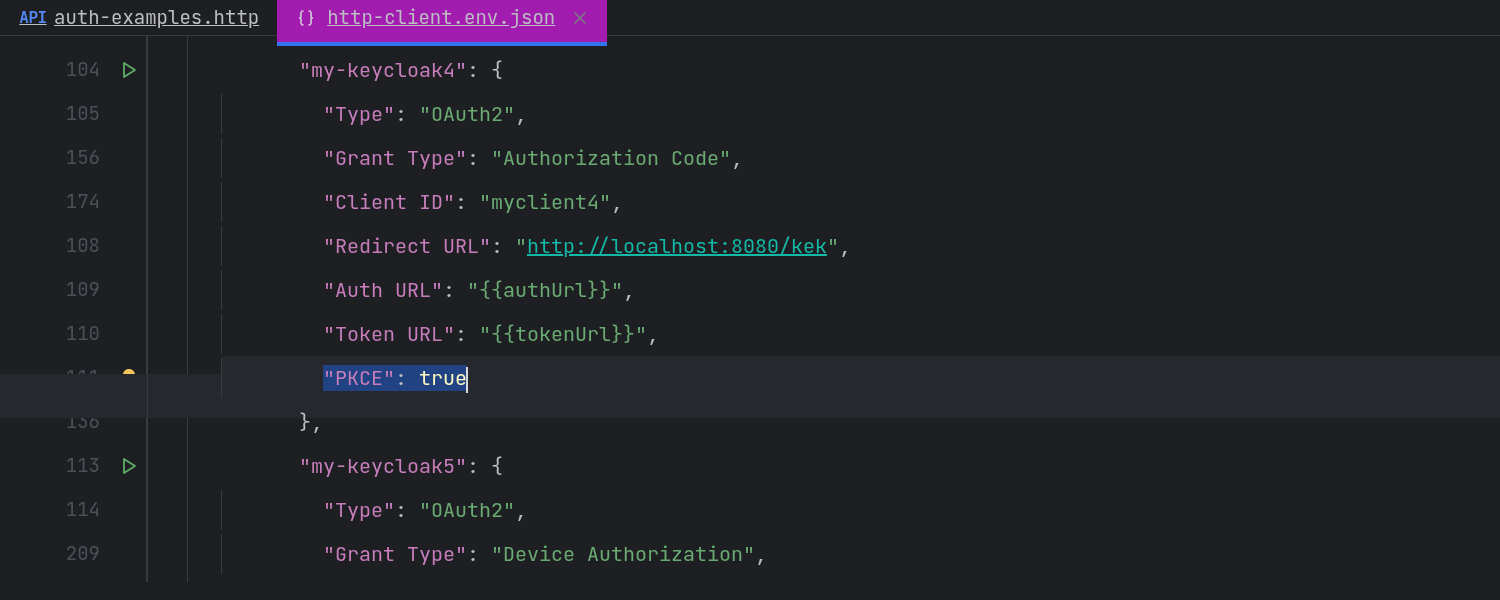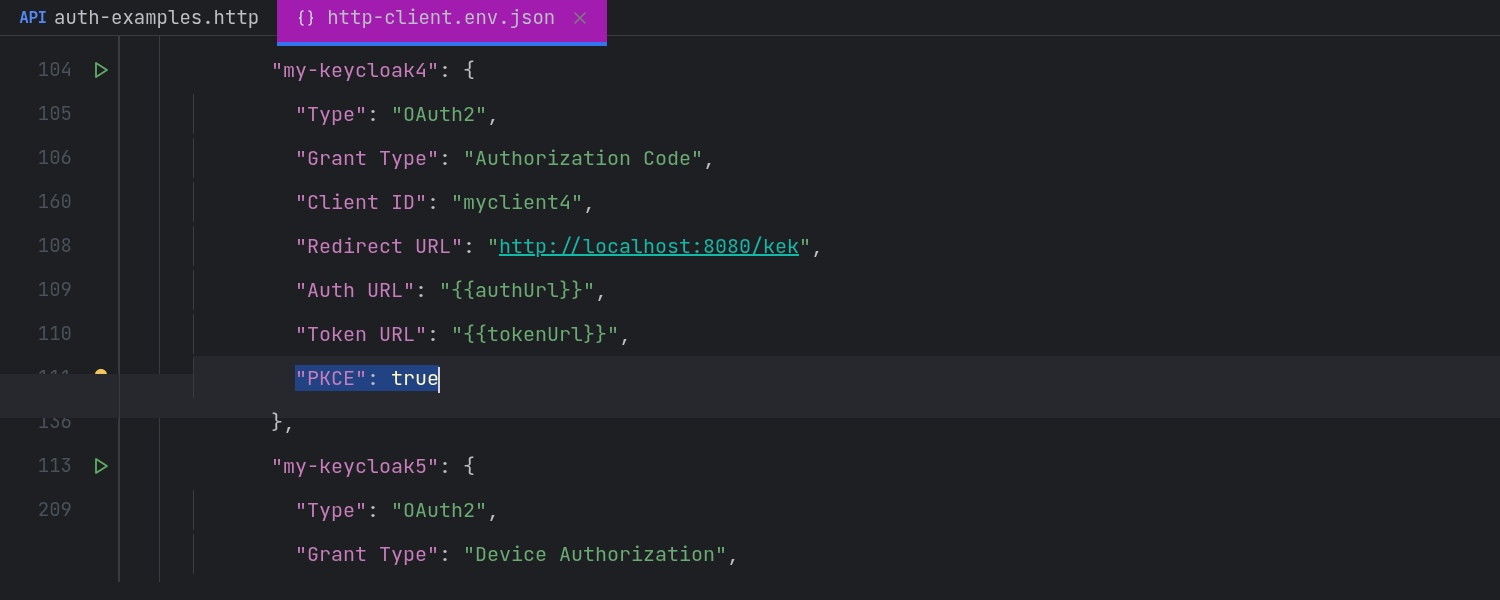--- a/index.html
+++ b/index.html
@@ -12,20 +12,21 @@
       height: 600px;
       width: 1500px;
     }
     .tab-bar {
       display: flex;
       align-items: center;
       height: 36px;
       border-bottom: 1px solid #393b40;
       background: #1e1f22;
       padding: 0 4px;
+      text-decoration: underline;
     }
     .tab {
       display: flex;
       align-items: center;
       padding: 0 18px;
       height: 54px;
       cursor: pointer;
       position: relative;
       gap: 10px;
     }
@@ -50,20 +51,21 @@
     .api-icon { color: #548af7; font-size: 16px; font-weight: 600; letter-spacing: -0.5px;}
     .json-icon { color: #ced0d6; font-weight: 600;}
     .tab-label { color: #bcbec4; }
     .tab-close {
       width: 18px; height: 18px; display:flex; align-items:center; justify-content:center;
       color:#7a7c80; margin-left: 6px;
     }
     .editor-area {
       display: flex;
       height: calc(100% - 54px);
+      margin-left: 28px;
     }
     .gutter {
       display: flex;
       border-right: 1px solid #393b40;
       background: #1e1f22;
       padding-top: 12px;
     }
     .line-numbers {
       width: 84px;
     }
@@ -169,28 +171,29 @@
 </div>
 
 <div class="editor-area">
 
   <div class="full-highlight" style="top:calc(54px + 12px + 44px*7); left:0; right:0; position:absolute;"></div>
 
   <div class="gutter">
     <div class="line-numbers">
       <div class="ln">104</div>
       <div class="ln">105</div>
-      <div class="ln">106</div>
-      <div class="ln">160</div>
+      <div class="ln">156</div>
+      <div class="ln">174</div>
       <div class="ln">108</div>
       <div class="ln">109</div>
       <div class="ln">110</div>
       <div class="ln">111</div>
       <div class="ln">136</div>
       <div class="ln">113</div>
+      <div class="ln">114</div>
       <div class="ln">209</div>
     </div>
     <div class="gutter-icons">
       <div class="gicon play-icon">
         <svg width="18" height="18" viewBox="0 0 18 18">
             <path d="M4 2 L15 9 L4 16 Z" fill="none" stroke="#5fad65" stroke-width="1.8" stroke-linejoin="round"></path>
           </svg>
       </div>
       <div class="gicon"></div>
         <div class="gicon"></div>

